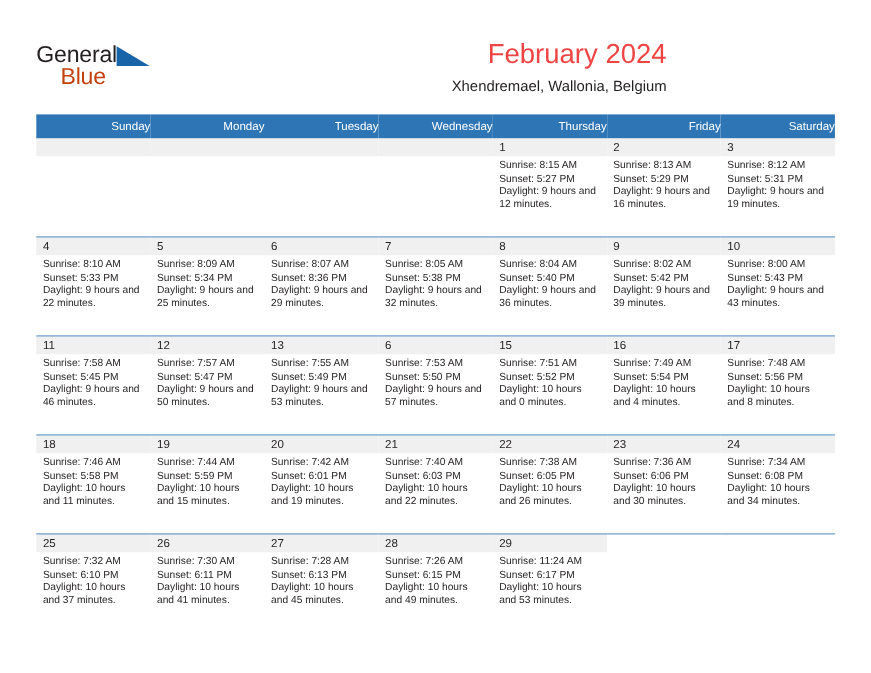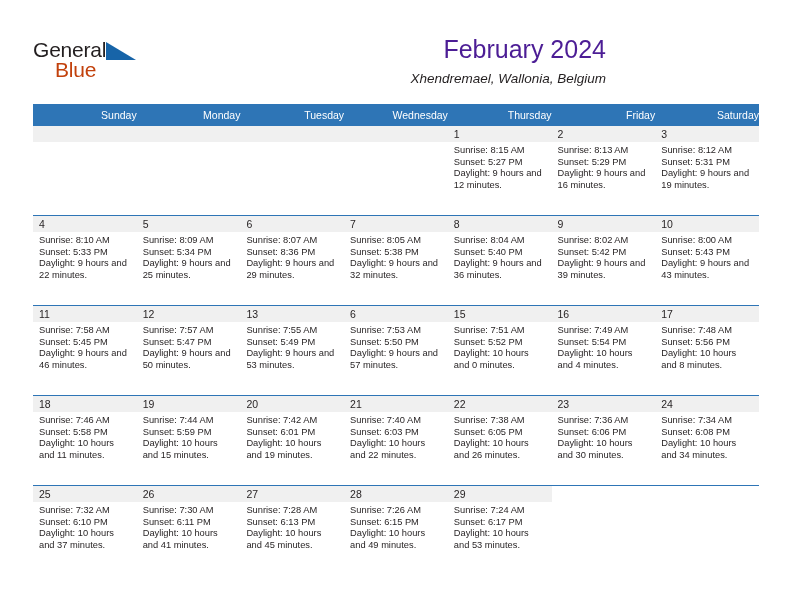--- a/index.html
+++ b/index.html
@@ -67,31 +67,30 @@
   }
 
   .title-block {
     position: absolute;
     right: 34px;
     top: 34px;
     text-align: right;
   }
   .cal-title {
     font-size: 25px;
-    color: #4c1d95;
+    color: #ef4444;
     line-height: 30px;
     white-space: nowrap;
   }
   .cal-location {
     margin-top: 6px;
     font-size: 13.5px;
     color: #231f20;
     line-height: 17px;
     white-space: nowrap;
-    font-style: italic;
   }
 
   
   .calendar {
     position: absolute;
     left: 33px;
     top: 104px;
     width: 726px;
   }
   .cal-table {
@@ -491,21 +490,21 @@
                   <div>Sunrise: 7:26 AM</div>
                   <div>Sunset: 6:15 PM</div>
                   <div class="daylight">Daylight: 10 hours and 49 minutes.</div>
                 </div>
               </div>
             </td>
             <td>
               <div class="daycell">
                 <div class="daynum-band">29</div>
                 <div class="dayinfo">
-                  <div>Sunrise: 7:24 AM</div>
+                  <div>Sunrise: 11:24 AM</div>
                   <div>Sunset: 6:17 PM</div>
                   <div class="daylight">Daylight: 10 hours and 53 minutes.</div>
                 </div>
               </div>
             </td>
             <td>
               <div class="daycell none">
                 <div class="daynum-band"></div>
               </div>
             </td>

